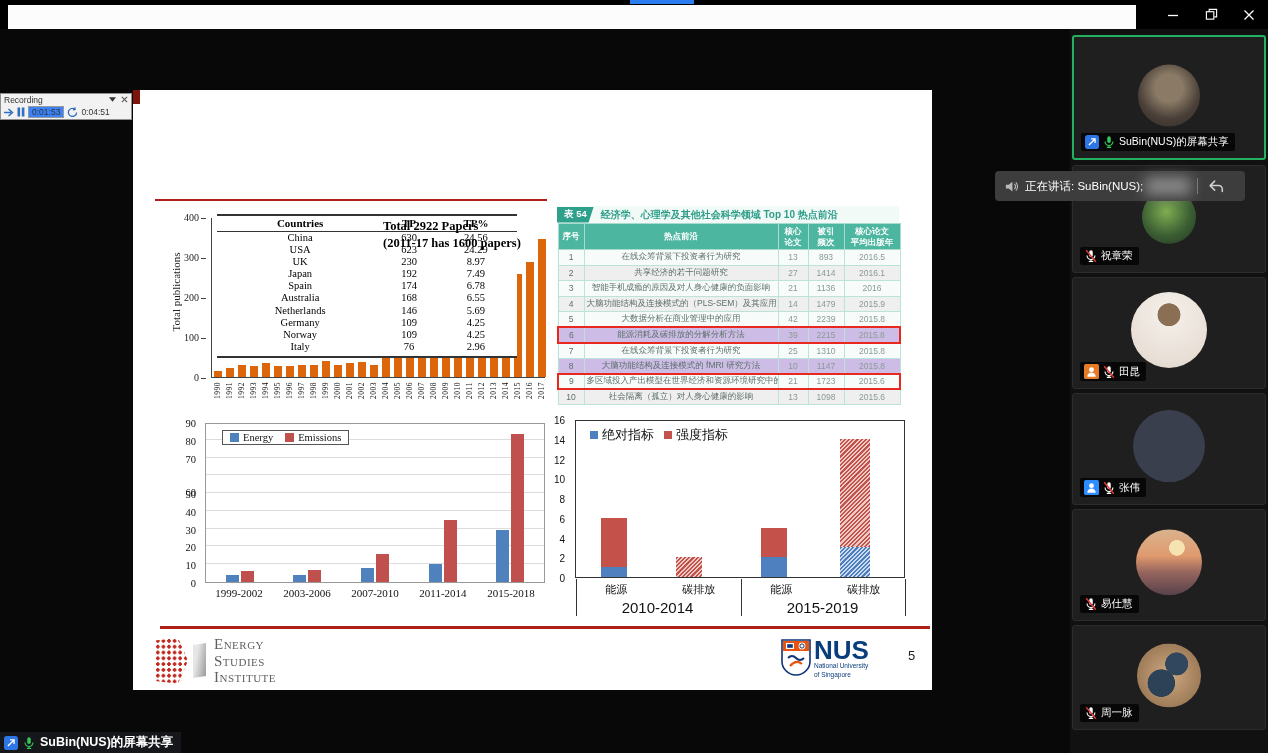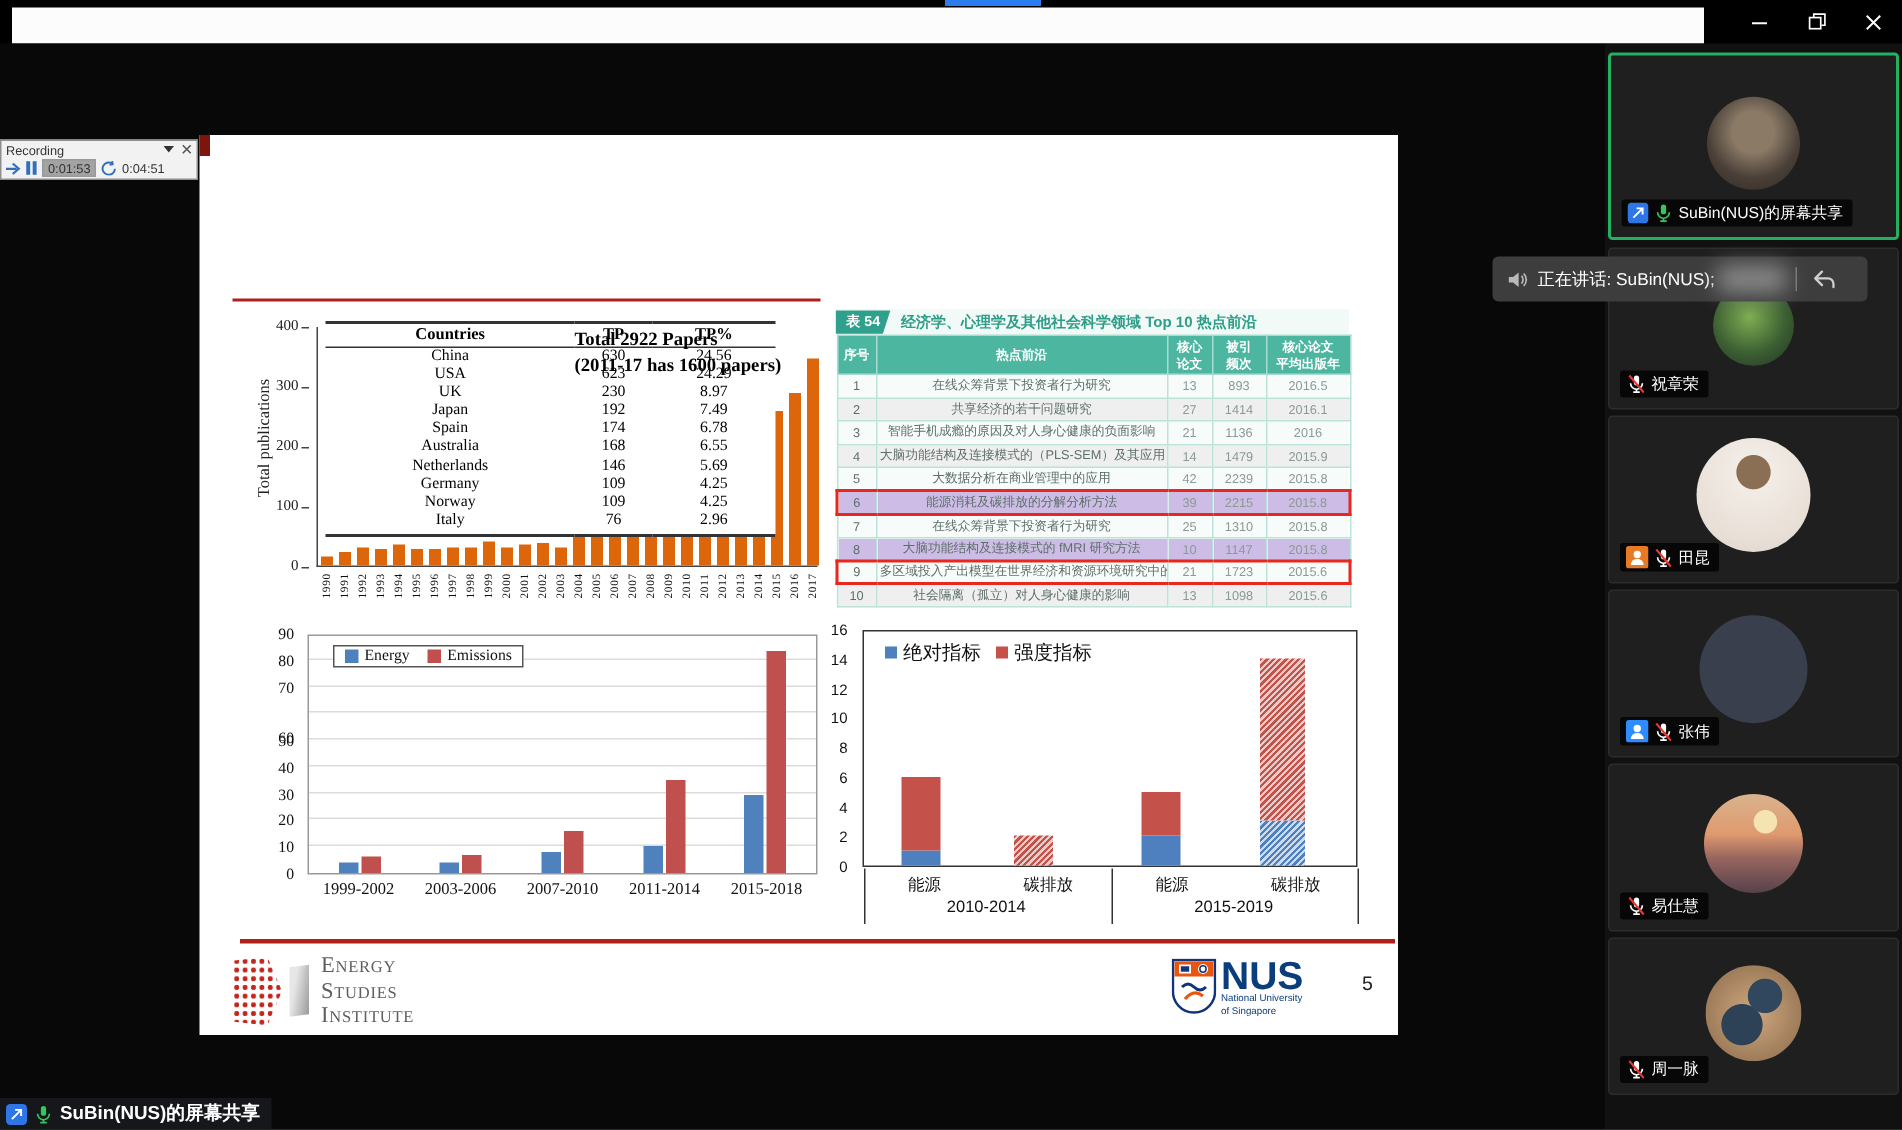--- a/index.html
+++ b/index.html
@@ -19,21 +19,21 @@
   
   .main { position:absolute; left:0; top:29px; width:1070px; height:724px; background:#080808; }
 
   
   .rec-palette { position:absolute; left:0; top:93px; width:132px; height:27px; background:#F2F2F2;
     border:1px solid #8f8f8f; font-size:9px; color:#333; z-index:30; }
   .rec-row1 { display:flex; align-items:center; justify-content:space-between; padding:0 3px; height:11px; }
   .rec-row1 .rtitle { font-size:8.5px; }
   .rec-row1 .rbtns { display:flex; gap:5px; align-items:center; color:#444; font-size:8px; }
   .rec-row2 { display:flex; align-items:center; gap:3px; padding:0 3px; height:14px; }
-  .timebox { background:#a3a3a3; border:1px solid #999; font-size:8.5px; padding:0 3px; height:12px; line-height:11px;text-align:center; }
+  .timebox { background:#3b82f6; border:1px solid #999; font-size:8.5px; padding:0 3px; height:12px; line-height:11px;text-align:center; }
   .rec-mark { position:absolute; left:133px; top:90px; width:7px; height:14px; background:#7E150C; z-index:29; }
 
   
   .slide { position:absolute; left:133px; top:90px; width:799px; height:600px; background:#fff; }
   .slide-title { position:absolute; left:30px; top:44px; font:italic bold 23px "Liberation Serif",serif; color:#0d0d0d; letter-spacing:0.3px; }
   .redline { position:absolute; height:2px; background:#B02018; }
   .redline1 { left:22px; top:109px; width:392px; }
   .redline2 { left:27px; top:536px; width:770px; height:3px; }
 
   
@@ -97,21 +97,21 @@
   .c3-yticks { position:absolute; left:414px; top:330px; width:24px; height:158px; }
   .c3tick { position:absolute; right:6px; font:10px "Liberation Sans",sans-serif; color:#111; }
   .c3bar-seg { position:absolute; }
   .hatch-red { background:repeating-linear-gradient(135deg,#C5514B 0,#C5514B 1.5px,#EACBC8 1.5px,#EACBC8 3px); }
   .hatch-blue { background:repeating-linear-gradient(135deg,#4E7FBE 0,#4E7FBE 1.5px,#CCDCEF 1.5px,#CCDCEF 3px); }
   .c3-legend { position:absolute; left:14px; top:5px; display:flex; gap:10px; align-items:center; }
   .c3-legend .legitem { font-size:13px; font-family:"Liberation Sans",sans-serif; }
   .c3-cats { position:absolute; left:442px; top:492px; width:330px; display:flex; }
   .c3-cats div { flex:1; text-align:center; font-size:11px; color:#111; }
   .c3-groups { position:absolute; left:442px; top:509px; width:330px; display:flex; }
-  .c3-groups div { flex:1; text-align:center; font-size:11px; color:#111; }
+  .c3-groups div { flex:1; text-align:center; font-size:15px; color:#111; }
   .c3div { position:absolute; width:1px; background:#333; top:158px; height:37px; }
 
   
   .esi { position:absolute; left:22px; top:546px; display:flex; align-items:center; gap:5px; }
   .esidots { width:33px; height:46px;
     background-image:radial-gradient(circle,#C3281E 1.6px,transparent 1.9px);
     background-size:5.6px 5.8px; clip-path:polygon(0 6%,70% 0,100% 50%,70% 100%,0 94%); }
   .esicube { width:13px; height:33px; background:linear-gradient(100deg,#e6e6e6 30%,#9a9a9a);
     transform:skewY(-8deg); margin-right:3px; }
   .esitext { font-family:"Liberation Serif",serif; font-variant:small-caps; font-size:15px;

